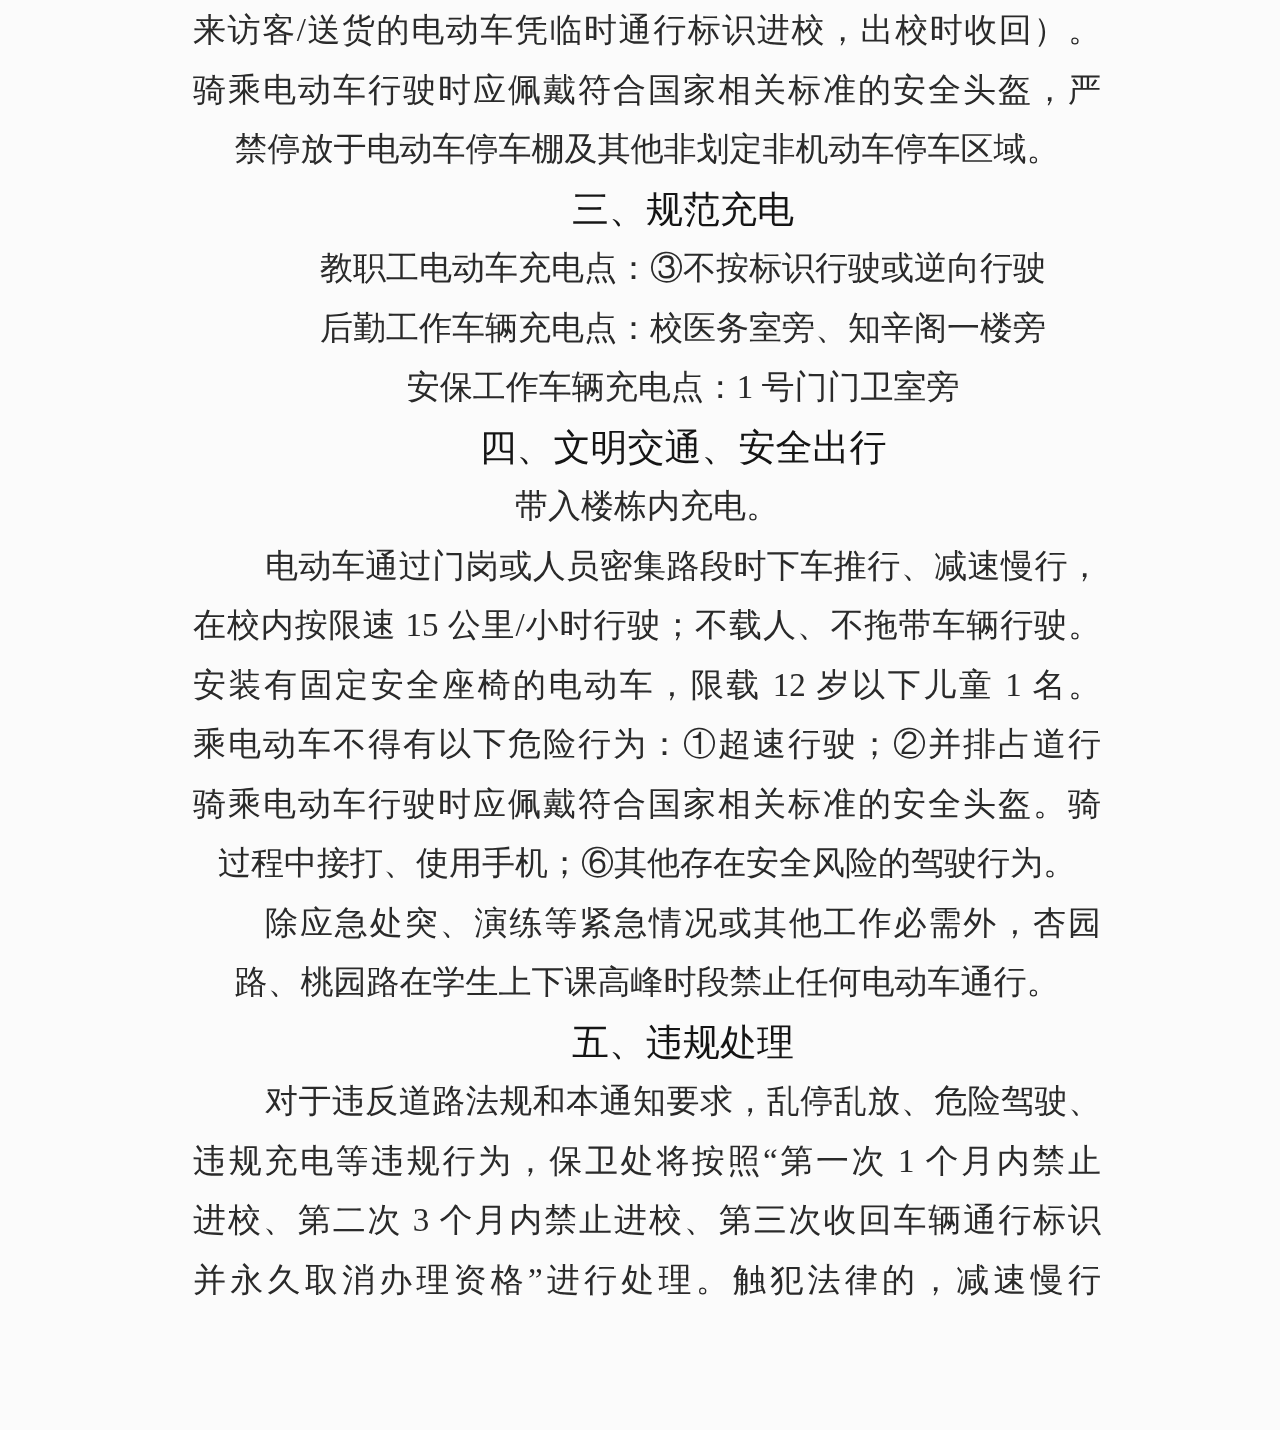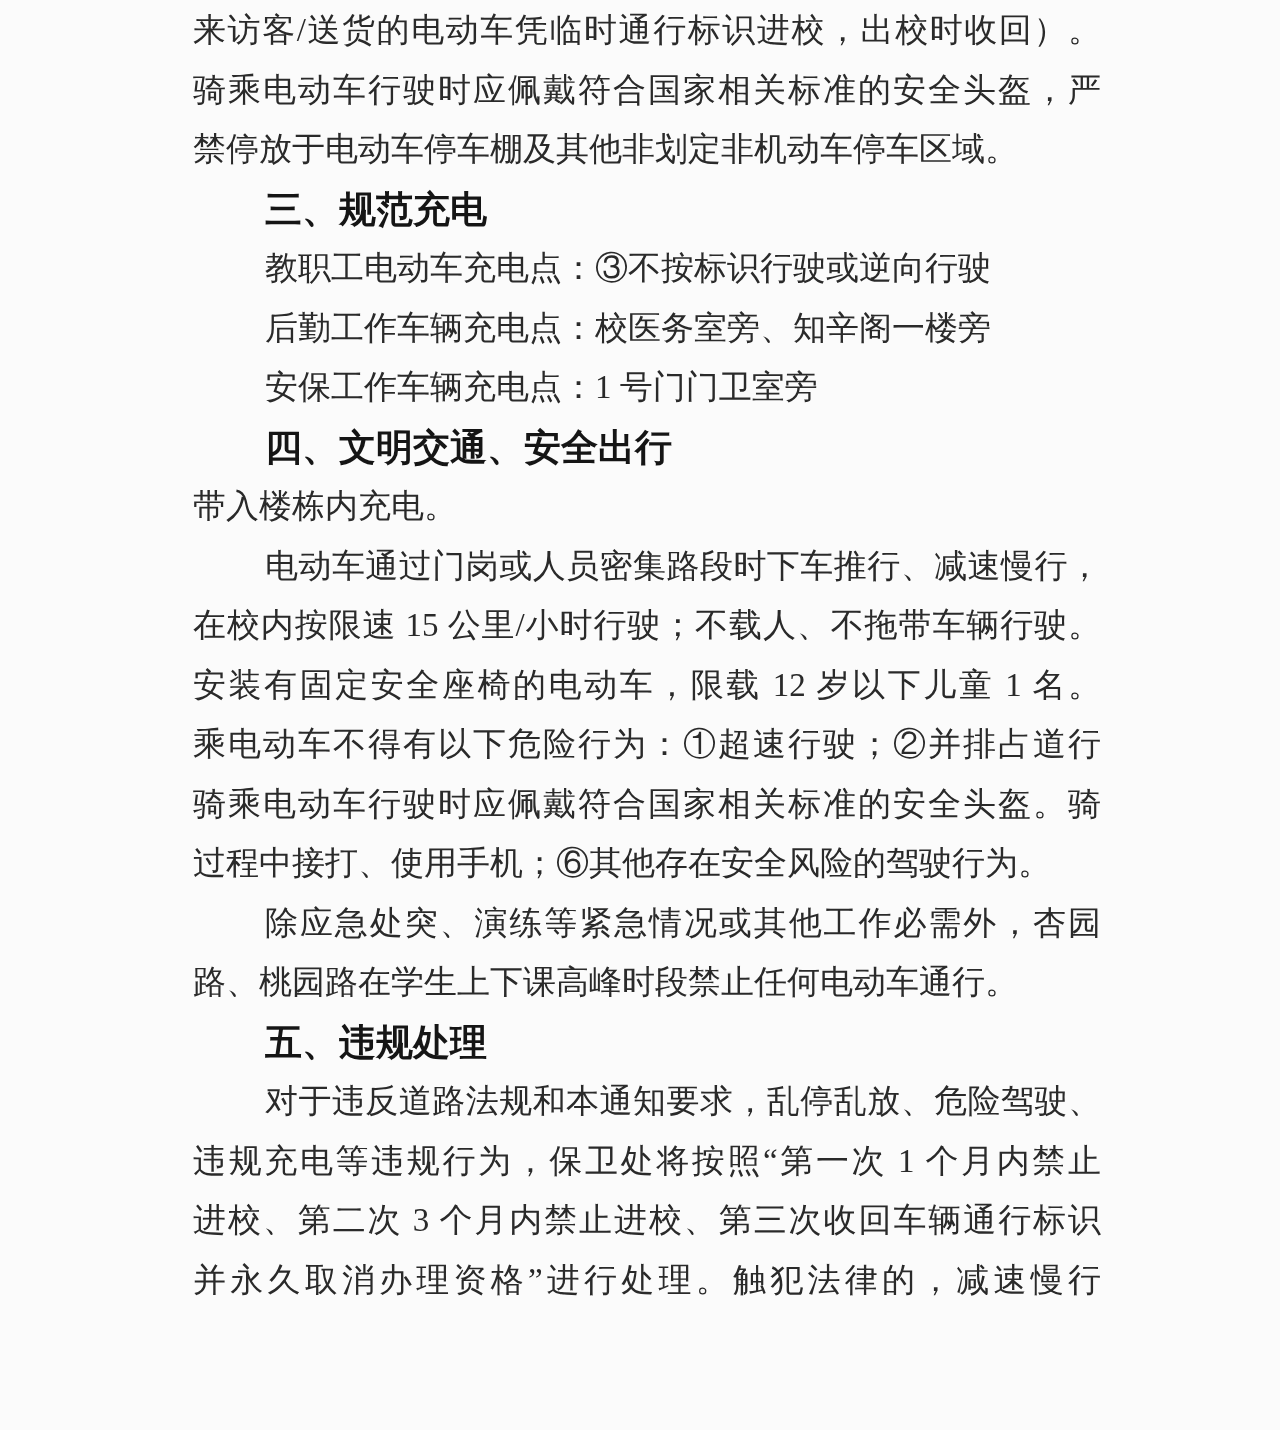--- a/index.html
+++ b/index.html
@@ -19,34 +19,34 @@
     left: 193px;
     top: 1px;
     width: 908px;
   }
   .line {
     height: 59.5px;
     line-height: 59.5px;
     font-family: "Liberation Serif", serif;
     font-size: 33px;
     color: var(--fg, #2a2a2a);
-    text-align: left;
+    text-align: center;
     white-space: normal;
     overflow: hidden;
   }
   .fill {
     text-align: justify;
     text-align-last: justify;
   }
   .indent {
     padding-left: 72px;
   }
   .heading {
     font-family: "Liberation Sans", sans-serif;
-    font-weight: 700;
+    font-weight: 400;
     font-size: 37px;
     color: var(--hd, #151515);
   }
 </style>
 </head>
 <body>
 
 <div class="doc">
   <div class="line fill">来访客/送货的电动车凭临时通行标识进校，出校时收回）。</div>
   <div class="line fill">骑乘电动车行驶时应佩戴符合国家相关标准的安全头盔，严</div>

